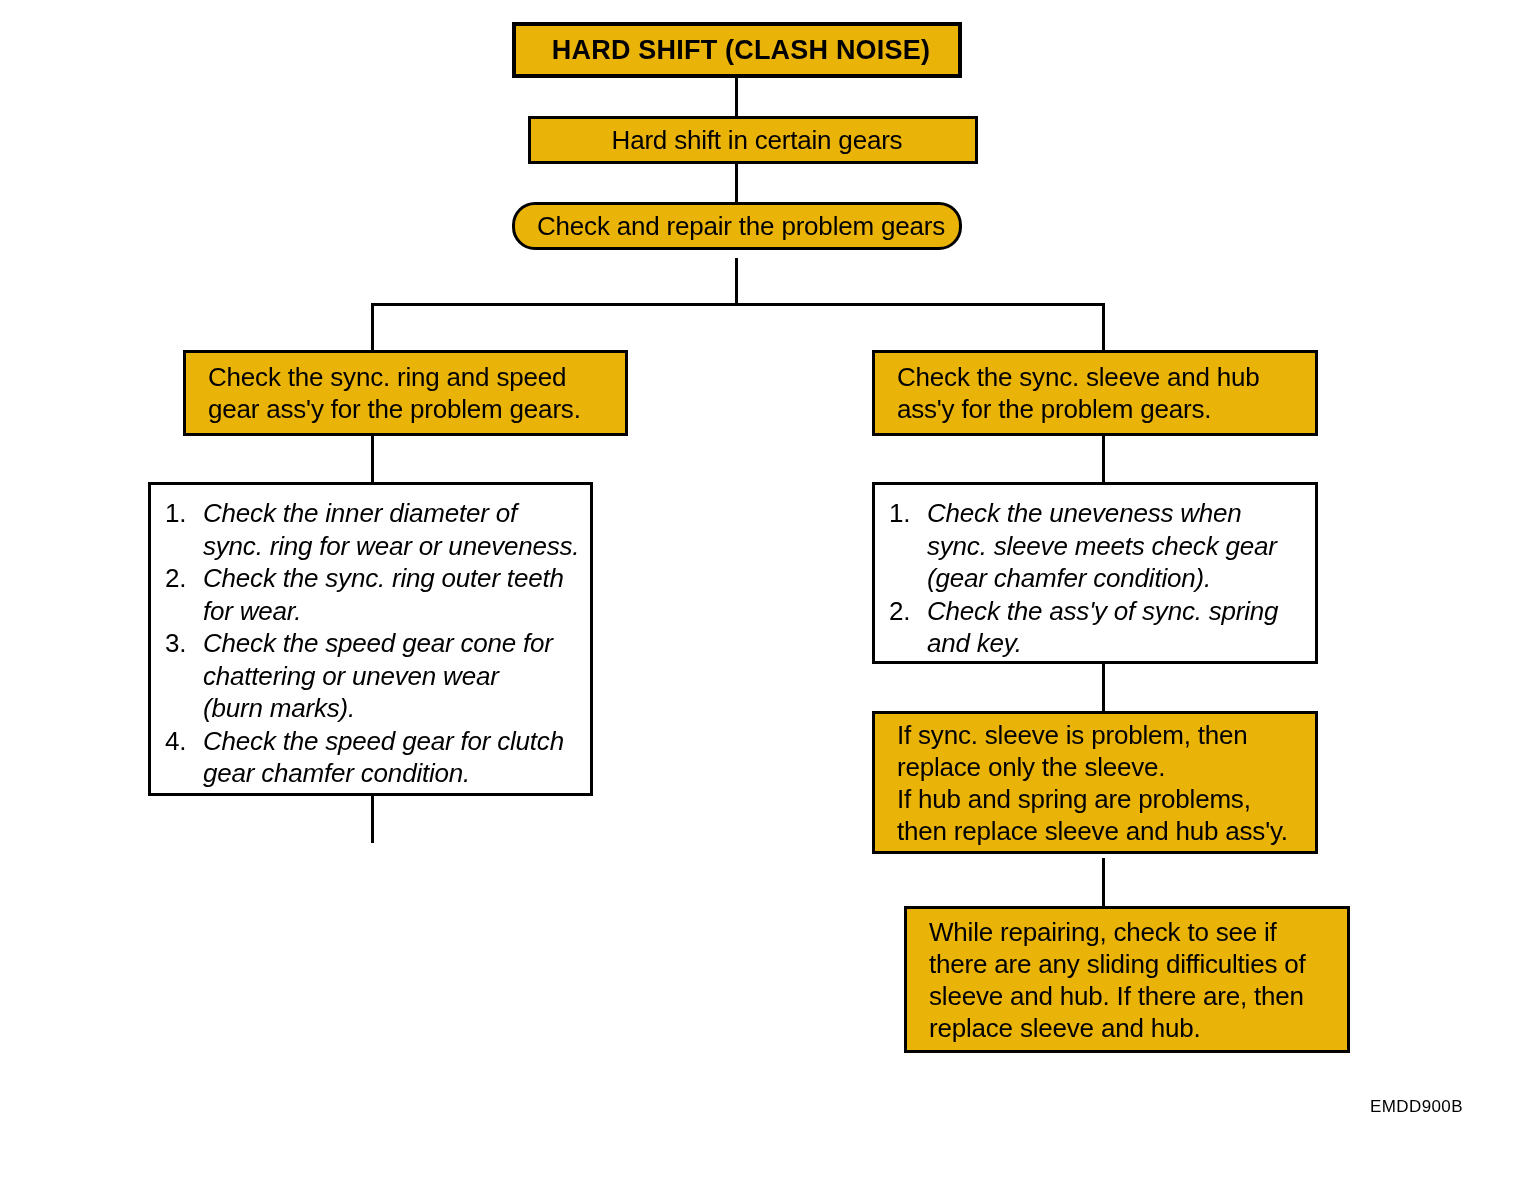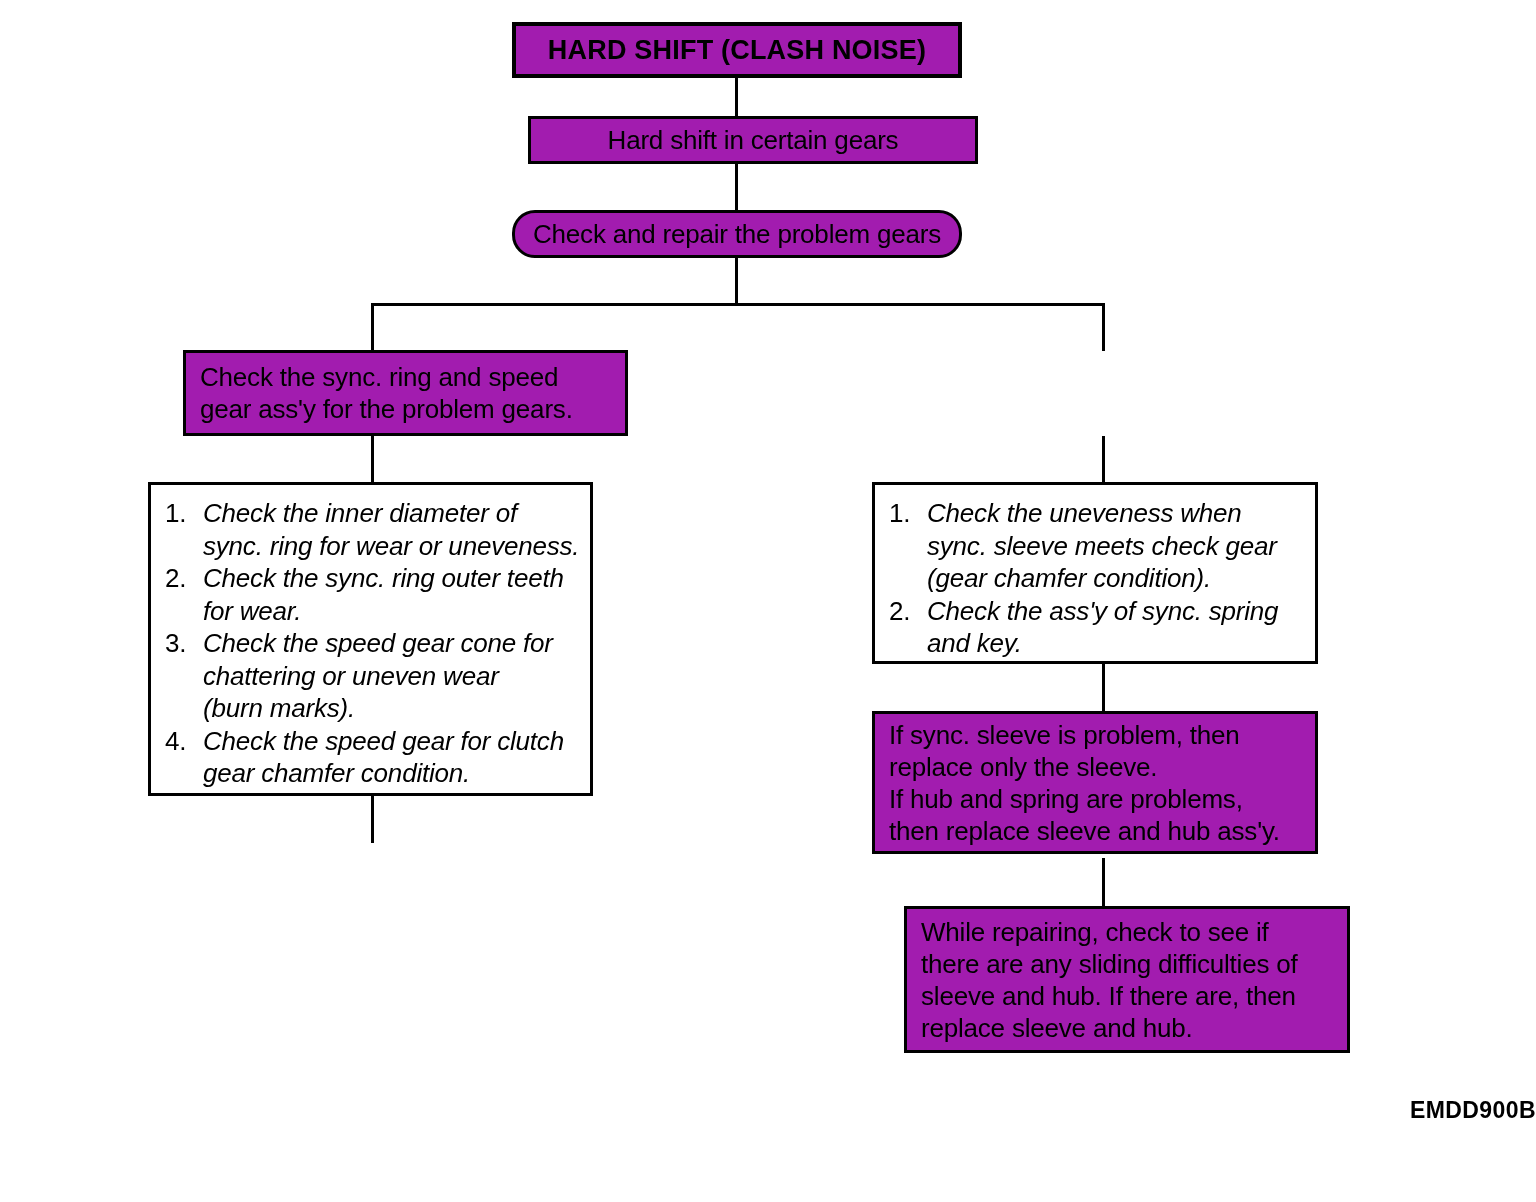--- a/index.html
+++ b/index.html
@@ -15,24 +15,25 @@
     position: relative;
     width: 1536px;
     height: 1202px;
     background: #ffffff;
     overflow: hidden;
   }
   .box {
     position: absolute;
     box-sizing: border-box;
     border: 3px solid #000000;
-    background: #a21caf;
+    background: #eab308;
     display: flex;
     flex-direction: column;
     justify-content: center;
+    padding-left: 8px;
   }
   .box.center {
     align-items: center;
     text-align: center;
   }
   .box .txt {
     font-size: 26px;
     line-height: 32px;
     letter-spacing: -0.2px;
     white-space: pre-line;
@@ -70,44 +71,43 @@
     font-style: italic;
   }
   .conn {
     position: absolute;
     background: #000000;
   }
   .vline { width: 3px; }
   .hline { height: 3px; }
   .footer-code {
     position: absolute;
-    font-size: 23px;
-    font-weight: bold;
+    font-size: 17px;
+    font-weight: normal;
     letter-spacing: 0.4px;
-    margin-left: 40px;
   }
 </style>
 </head>
 <body>
 
 <div id="page">
 
   <div class="box title center" style="left:512px; top:22px; width:450px; height:56px;">
     <span class="txt">HARD SHIFT (CLASH NOISE)</span>
   </div>
 
   <div class="conn vline" style="left:735px; top:78px; height:38px;"></div>
 
   <div class="box center" style="left:512px; top:116px; width:450px; height:48px;margin-left:16px;">
     <span class="txt">Hard shift in certain gears</span>
   </div>
 
   <div class="conn vline" style="left:735px; top:164px; height:46px;"></div>
 
-  <div class="box center" style="left:512px; top:210px; width:450px; height:48px;border-radius:23px;">
+  <div class="box center" style="left:512px; top:202px; width:450px; height:48px;border-radius:23px;">
     <span class="txt">Check and repair the problem gears</span>
   </div>
 
   <div class="conn vline" style="left:735px; top:258px; height:48px;"></div>
 
   <div class="conn hline" style="left:371px; top:303px; width:734px;"></div>
 
   <div class="conn vline" style="left:371px; top:303px; height:48px;"></div>
   <div class="conn vline" style="left:1102px; top:303px; height:48px;"></div>
 
@@ -138,20 +138,24 @@
     <div class="li">
       <span class="num">4.</span>
       <span class="body">Check the speed gear for clutch
 gear chamfer condition.</span>
     </div>
   </div>
 
   <div class="conn vline" style="left:371px; top:796px; height:47px;"></div>
 
 
+  <div class="box" style="left:872px; top:350px; width:446px; height:86px;">
+    <span class="txt">Check the sync. sleeve and hub
+ass'y for the problem gears.</span>
+  </div>
 
   <div class="conn vline" style="left:1102px; top:436px; height:48px;"></div>
 
   <div class="list" style="left:872px; top:482px; width:446px; height:182px;">
     <div class="li">
       <span class="num">1.</span>
       <span class="body">Check the uneveness when
 sync. sleeve meets check gear
 (gear chamfer condition).</span>
     </div>

